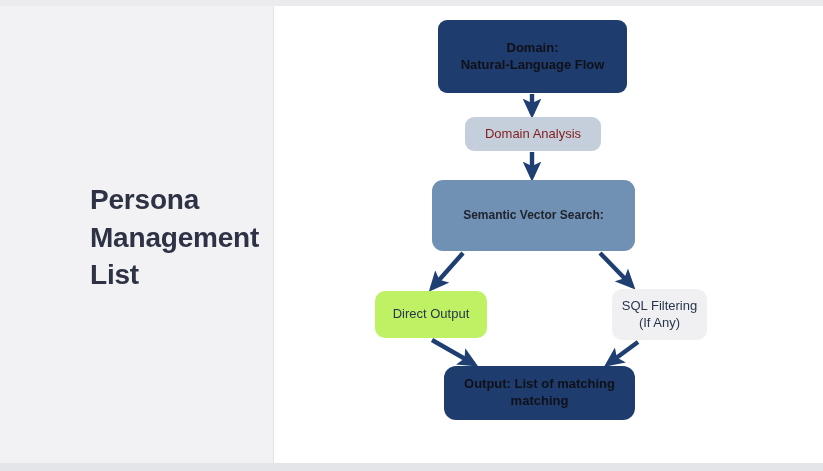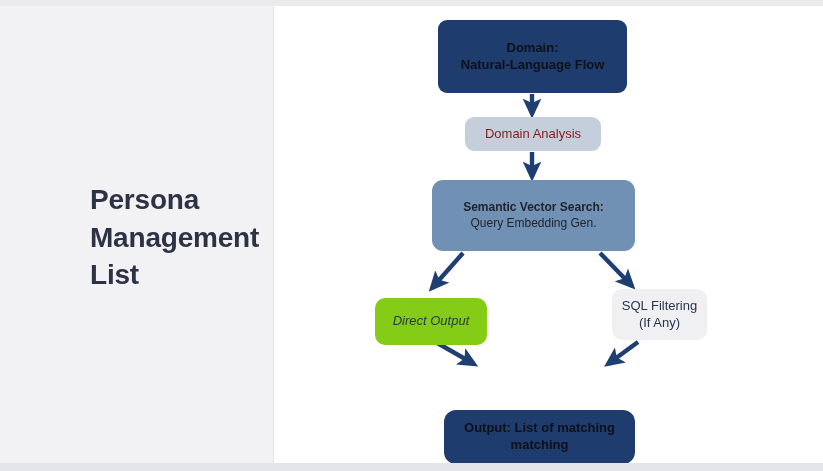--- a/index.html
+++ b/index.html
@@ -98,45 +98,43 @@
   .node-vector {
     left: 432px; top: 180px;
     width: 203px; height: 71px;
     background: #7091b3;
     border-radius: 11px;
     font-size: 12px;
     color: #20242e;
   }
   .node-vector .hl { font-weight: bold; }
   .node-direct {
-    left: 375px; top: 298px;
+    left: 375px; top: 291px;
     width: 112px; height: 47px;
-    background: #84cc16;
+    background: #bef264;
     border-radius: 10px;
     font-size: 13px;
     color: #29354d;
-    font-style: italic;
   }
   .node-sql {
     left: 612px; top: 289px;
     width: 95px; height: 51px;
     background: #f0f0f2;
     border-radius: 10px;
     font-size: 13px;
     color: #29354d;
   }
   .node-output {
     left: 444px; top: 366px;
     width: 191px; height: 54px;
     background: #1e3c6e;
     border-radius: 12px;
     font-size: 13px;
     font-weight: bold;
     color: #101018;
-    margin-top: 44px;
   }
   .node-lines { width: 100%; }
 </style>
 </head>
 <body>
 
 <div class="slide">
 
   <div class="top-strip"></div>
 
@@ -177,21 +175,20 @@
 
   <div class="node node-domain">
     <div class="node-lines">
       <div>Domain Analysis</div>
     </div>
   </div>
 
   <div class="node node-vector">
     <div class="node-lines">
       <div class="hl">Semantic Vector Search:</div>
-      <div>Query Embedding Gen.</div>
     </div>
   </div>
 
   <div class="node node-direct">
     <div class="node-lines">
       <div>Direct Output</div>
     </div>
   </div>
 
   <div class="node node-sql">

